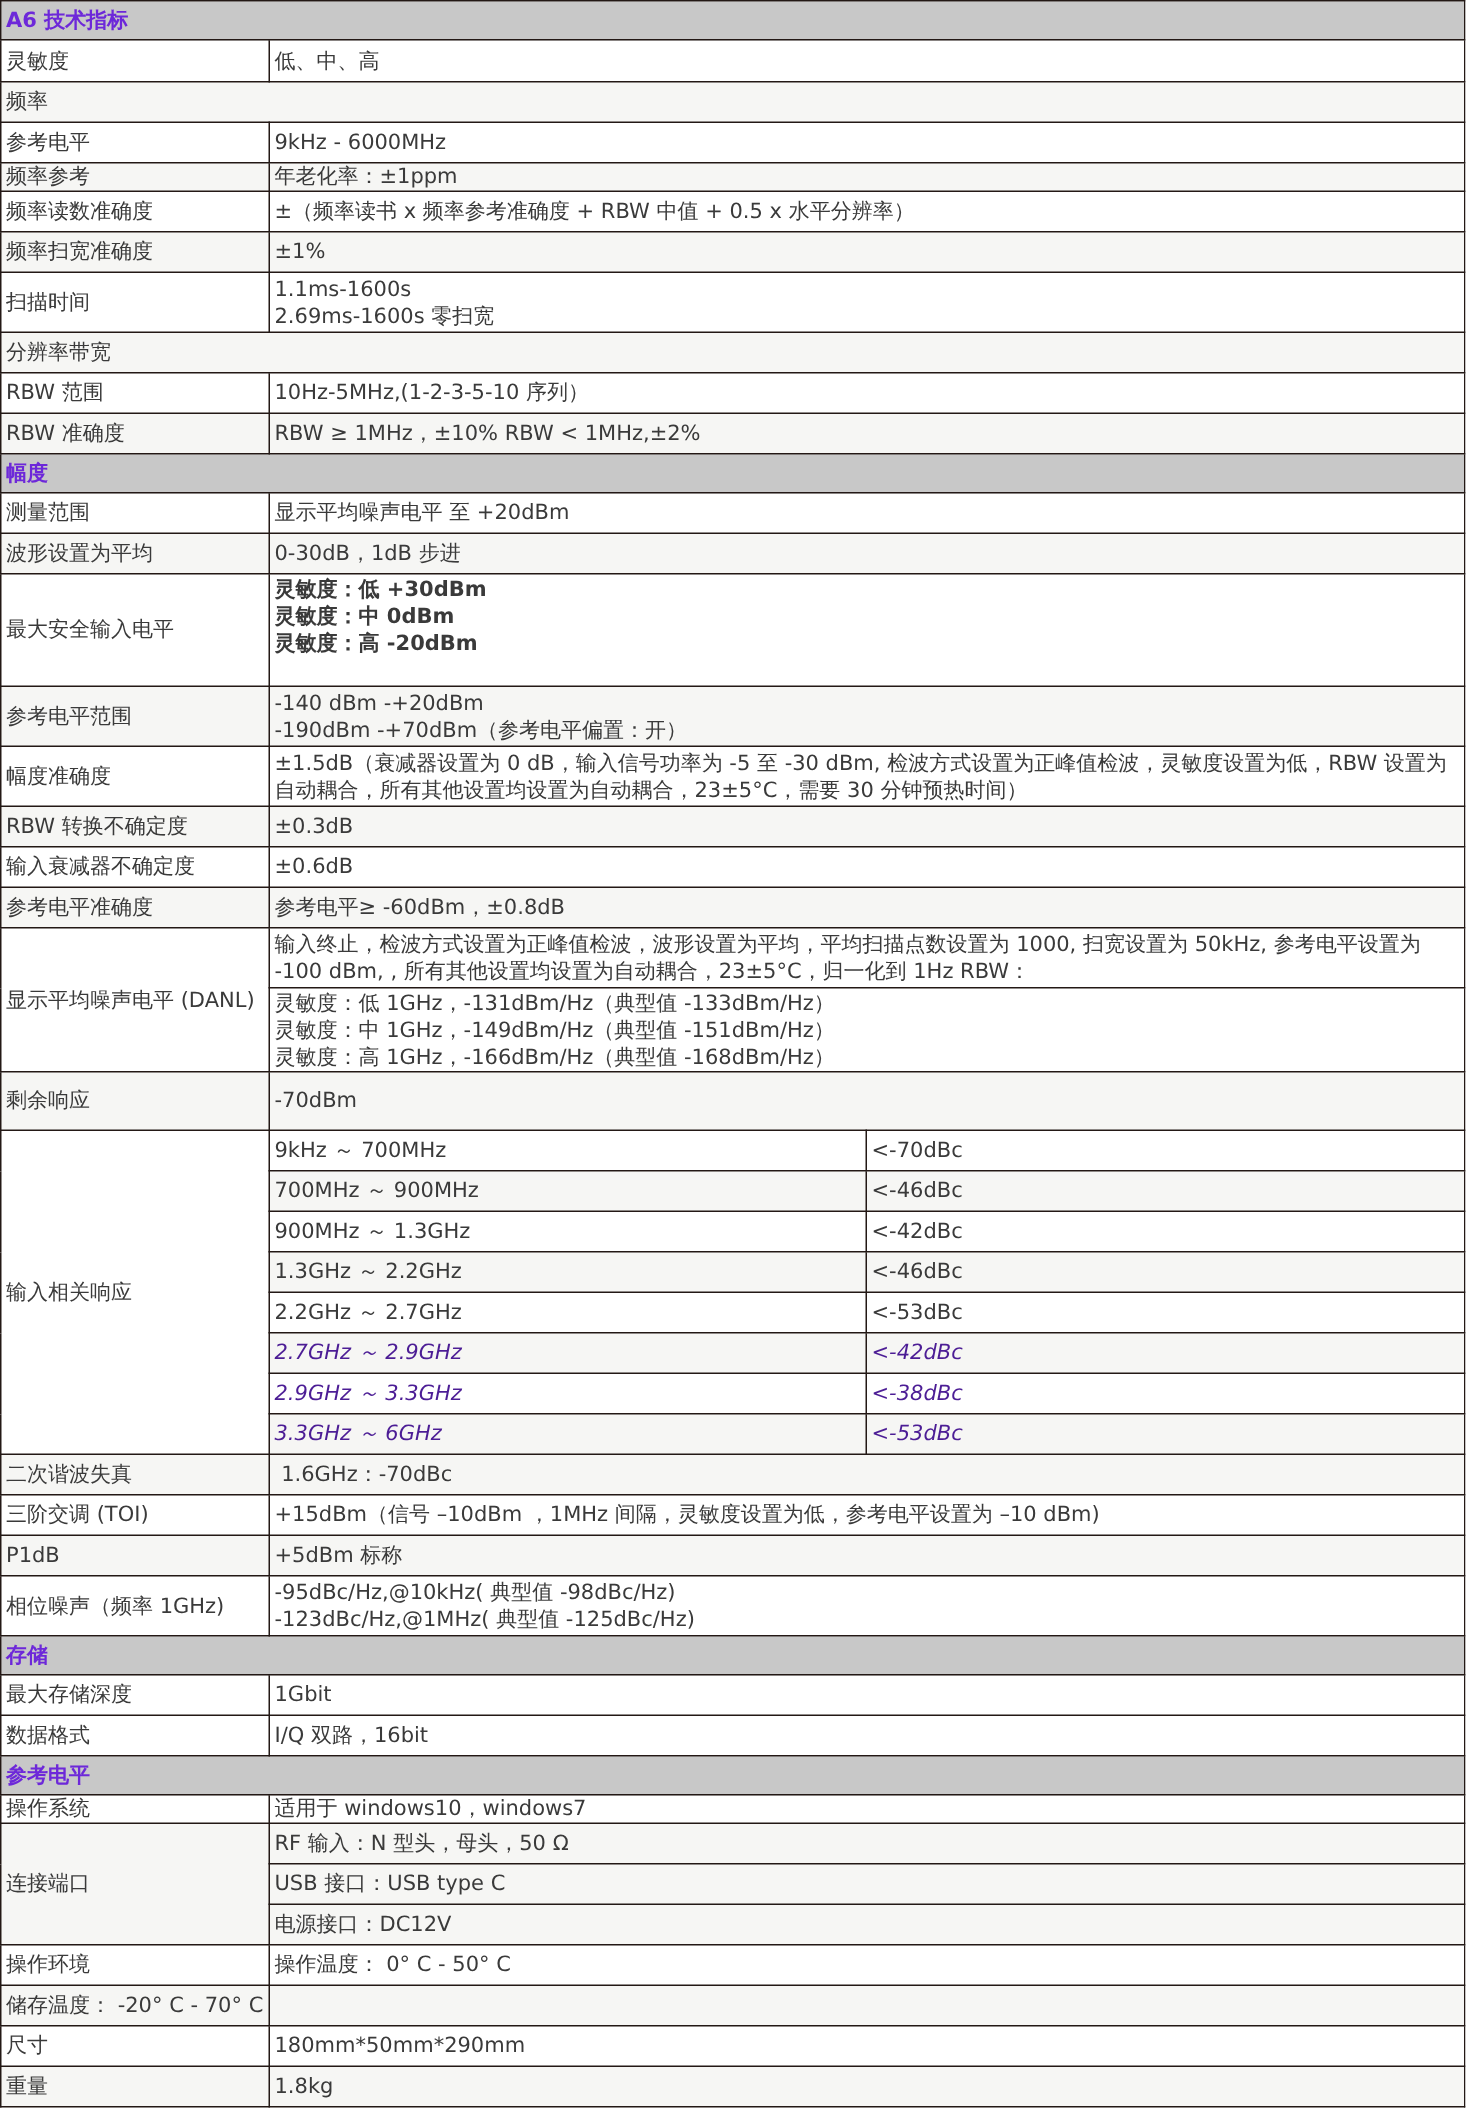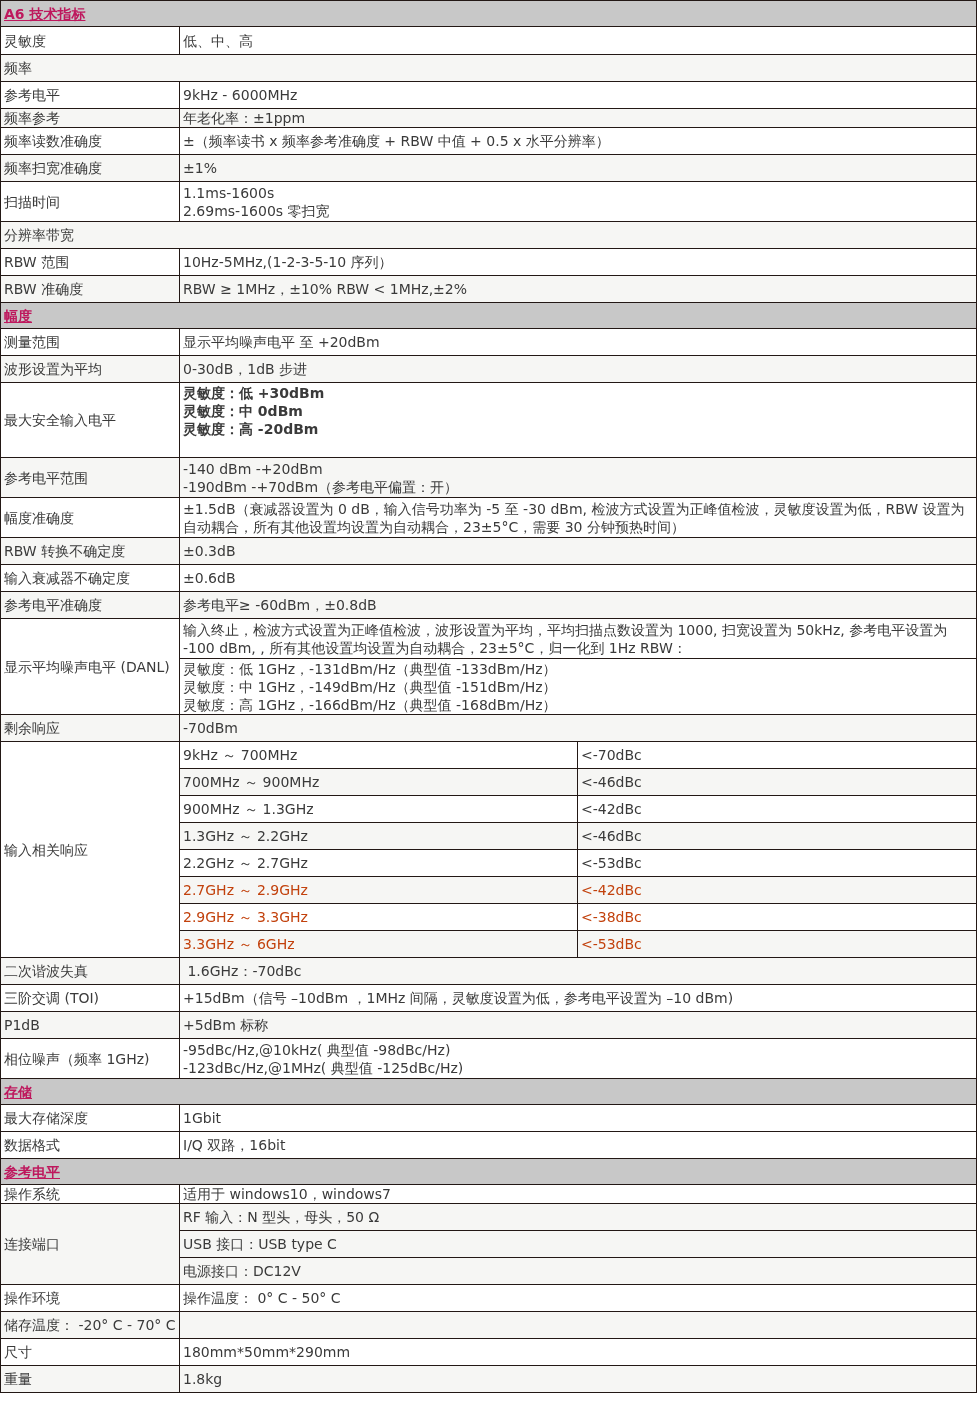--- a/index.html
+++ b/index.html
@@ -1,22 +1,22 @@
 <!DOCTYPE html>
 <html><head>
 <meta charset="utf-8">
 <style>
   html, body { margin: 0; padding: 0; background: #ffffff; }
   body { width: 977px; height: 1415px; overflow: hidden; font-family: "DejaVu Sans", "Liberation Sans", sans-serif; color: #3a3a3a; }
   table.spec { border-collapse: collapse; width: 976px; table-layout: fixed; font-size: 14px; }
   table.spec td { border: 1.5px solid #231815; padding: 0 3px; vertical-align: middle; line-height: 18px; }
-  tr.sec td { background: #c8c8c8; color: #be185d; font-weight: bold; height: 25px; text-decoration: underline; }
+  tr.sec td { background: #c8c8c8; color: #6d28d9; font-weight: bold; height: 25px; }
   tr.w td { background: #ffffff; }
   tr.g td { background: #f6f6f4; }
-  .dark { color: #c2410c; }
+  .dark { color: #4c1d95; font-style: italic; }
   .ml { white-space: pre-line; font-weight: bold; }
 </style>
 </head>
 <body>
 
 <table class="spec">
   <colgroup>
       <col style="width:179px">
       <col style="width:398px">
       <col style="width:399px">
@@ -117,21 +117,21 @@
     <td rowspan="2">显示平均噪声电平 (DANL)</td>
     <td colspan="2">输入终止，检波方式设置为正峰值检波，波形设置为平均，平均扫描点数设置为 1000, 扫宽设置为 50kHz, 参考电平设置为 -100 dBm, , 所有其他设置均设置为自动耦合，23±5°C，归一化到 1Hz RBW：</td>
   </tr>
   <tr class="w" style="height:56px">
     <td colspan="2">
       <div>灵敏度：低  1GHz，-131dBm/Hz（典型值 -133dBm/Hz）</div>
       <div>灵敏度：中  1GHz，-149dBm/Hz（典型值 -151dBm/Hz）</div>
       <div>灵敏度：高  1GHz，-166dBm/Hz（典型值 -168dBm/Hz）</div>
     </td>
   </tr>
-  <tr class="g" style="height:27px">
+  <tr class="g" style="height:39px">
     <td>剩余响应</td>
     <td colspan="2">-70dBm</td>
   </tr>
 
   <tr class="w" style="height:27px">
     <td rowspan="8">输入相关响应</td>
     <td>9kHz ～ 700MHz</td>
     <td>&lt;-70dBc</td>
   </tr>
   <tr class="g" style="height:27px">

